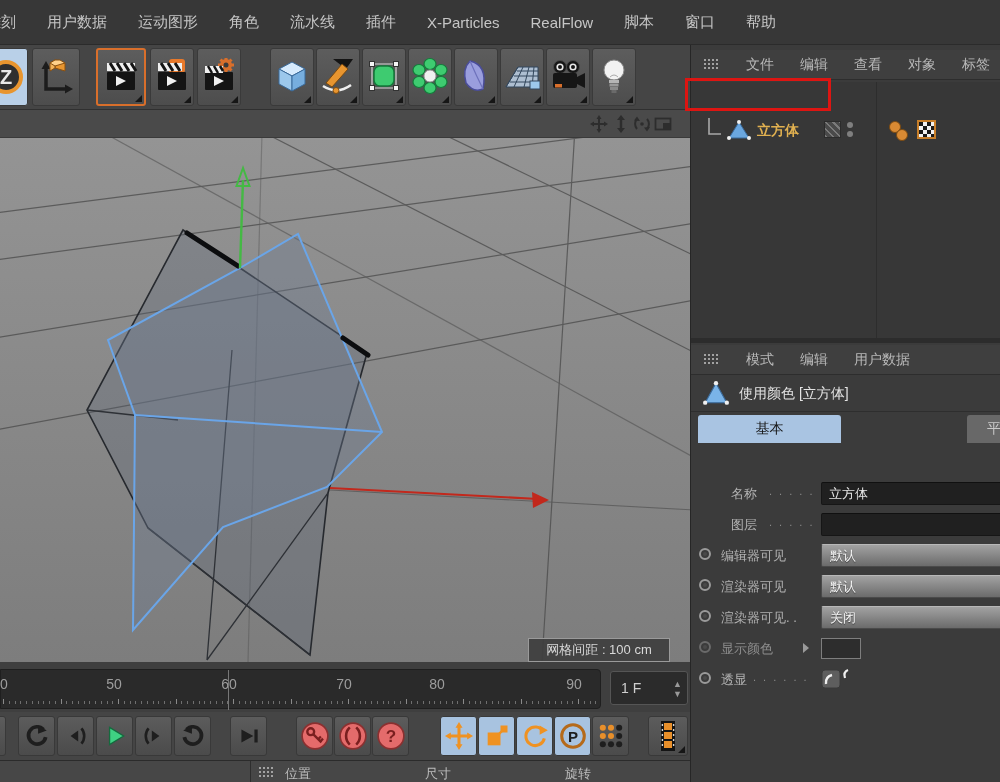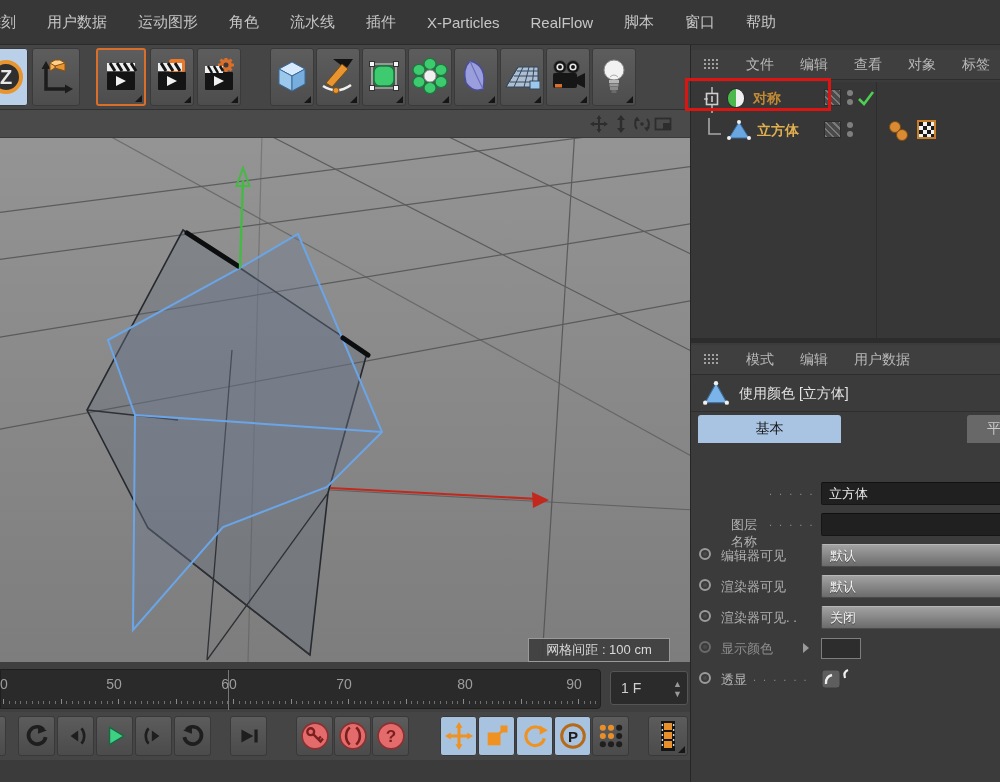--- a/index.html
+++ b/index.html
@@ -321,21 +321,21 @@
     </svg>
     <div class="gridlabel">网格间距 : 100 cm</div>
   </div>
 
   <div class="timeline">
     <div class="ruler">
       <span class="num" style="left:3px;">0</span>
       <span class="num" style="left:113px;">50</span>
       <span class="num" style="left:228px;">60</span>
       <span class="num" style="left:343px;">70</span>
-      <span class="num" style="left:464px;">80</span>
+      <span class="num" style="left:436px;">80</span>
       <span class="num" style="left:573px;">90</span>
       <div class="playhead"></div>
       <div>
           <div class="tick major" style="left: 2px;"></div>
           <div class="tick" style="left: 7.75px;"></div>
           <div class="tick" style="left: 13.5px;"></div>
           <div class="tick" style="left: 19.25px;"></div>
           <div class="tick" style="left: 25px;"></div>
           <div class="tick" style="left: 30.75px;"></div>
           <div class="tick" style="left: 36.5px;"></div>
@@ -562,53 +562,42 @@
             <rect x="16.9" y="9" width="1.4" height="2"></rect>
             <rect x="16.9" y="14" width="1.4" height="2"></rect>
             <rect x="16.9" y="19" width="1.4" height="2"></rect>
             <rect x="16.9" y="24" width="1.4" height="2"></rect>
           </g>
       </svg>
       <div class="tri-corner"></div>
     </div>
   </div>
 
+  <div class="coordbar">
+    <div class="divider"></div>
+    <span class="grip" style="position:absolute;left:258px;top:5px;"></span>
+    <span class="clabel" style="left:285px;">位置</span>
+    <span class="clabel" style="left:425px;">尺寸</span>
+    <span class="clabel" style="left:565px;">旋转</span>
+  </div>
 
   <div class="right">
 
     <div class="pmenu om-menu">
       <span class="grip"></span>
       <span class="mitem">文件</span>
       <span class="mitem">编辑</span>
       <span class="mitem">查看</span>
       <span class="mitem">对象</span>
       <span class="mitem">标签</span>
     </div>
 
     <div class="om-tree">
       <div class="om-vdiv"></div>
 
-      <div class="orow" style="top:2px;">
-        <svg style="position:absolute;left:10px;top:3px;" width="22" height="26" viewBox="0 0 22 26">
-          <path d="M11,0 V6 M11,18 V26 M3,12 H7" stroke="#b5b5b5" stroke-width="1.6"></path>
-          <rect x="5.5" y="6.5" width="11" height="11" fill="none" stroke="#cfcfcf" stroke-width="1.6"></rect>
-          <path d="M11,9 V15" stroke="#cfcfcf" stroke-width="1.6"></path>
-        </svg>
-        <span style="position:absolute;left:36px;top:4px;width:18px;height:20px;border-radius:50% 50% 46% 46%;
-                     background:linear-gradient(90deg,#4cb84c 0 50%,#efefef 50% 100%);border:1px solid #2d2d2d;"></span>
-        <span class="oname" style="left:62px;color:#c08a35;">对称</span>
-        <span class="hatch" style="left:133px;"></span>
-        <span class="vdots" style="left:156px;top:6px;">
-            <i></i>
-            <i></i>
-          </span>
-        <svg style="position:absolute;left:166px;top:5px;" width="18" height="18" viewBox="0 0 18 18">
-          <path d="M2,10 L7,15 L16,3" stroke="#4ece52" stroke-width="2.6" fill="none"></path>
-        </svg>
-      </div>
 
       <div class="orow" style="top:34px;">
         <svg style="position:absolute;left:16px;top:2px;" width="16" height="22" viewBox="0 0 16 22">
           <path d="M2,0 V16 H14" stroke="#a8a8a8" stroke-width="1.6" fill="none"></path>
         </svg>
         <svg style="position:absolute;left:36px;top:3px;" width="24" height="24" viewBox="0 0 24 24">
           <polygon points="12,3 22,19 2,19" fill="#6aa7e0" stroke="#3a6a9a"></polygon>
           <circle cx="12" cy="3" r="2" fill="#f0f0f0"></circle>
             <circle cx="22" cy="19" r="2" fill="#f0f0f0"></circle>
           <circle cx="2" cy="19" r="2" fill="#f0f0f0"></circle>
@@ -646,21 +635,21 @@
       <span>使用颜色 [立方体]</span>
     </div>
 
     <div class="am-tabs">
       <div class="tab sel" style="left:7px;width:143px;">基本</div>
       <div class="tab" style="left:276px;width:54px;">平</div>
     </div>
 
 
     <div class="arow" style="top:433px;">
-      <span class="alabel" style="left:40px;margin-top:48px;">名称</span>
+      <span class="alabel" style="left:40px;">名称</span>
       <span class="alabel aleader" style="left:78px;">. . . . .</span>
       <input class="afield" value="立方体" style="">
     </div>
     <div class="arow" style="top:464px;">
       <span class="alabel" style="left:40px;">图层</span>
       <span class="alabel aleader" style="left:78px;">. . . . .</span>
       <input class="afield" value="" style="">
     </div>
     <div class="arow" style="top:495px;">
       <span class="ring"></span>

